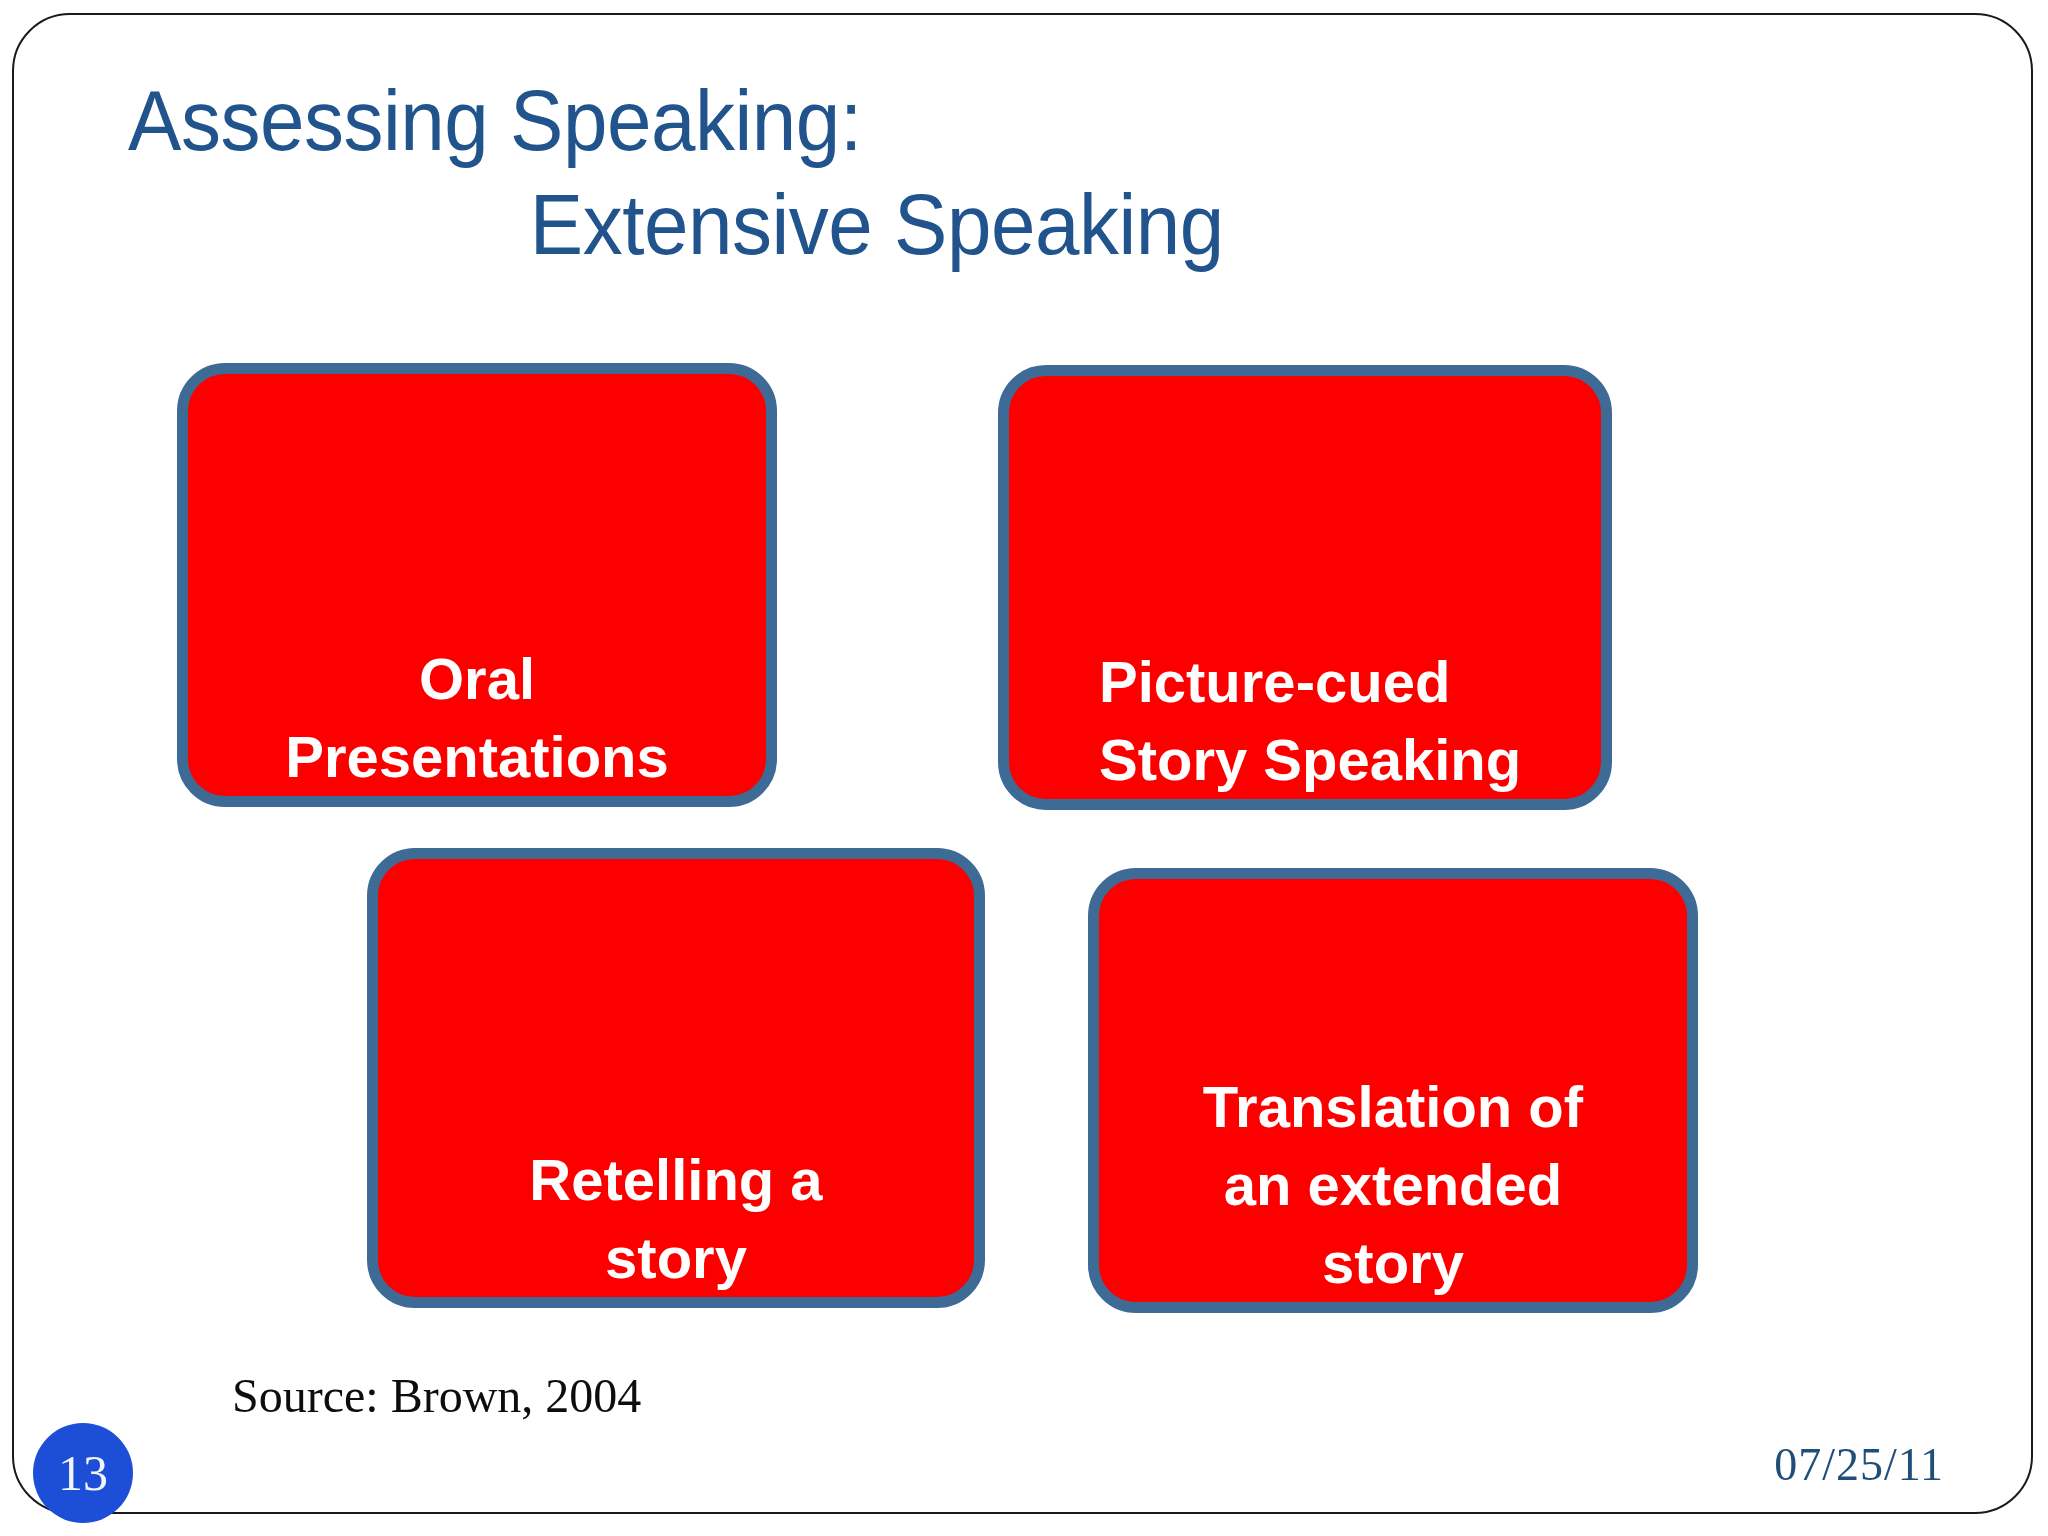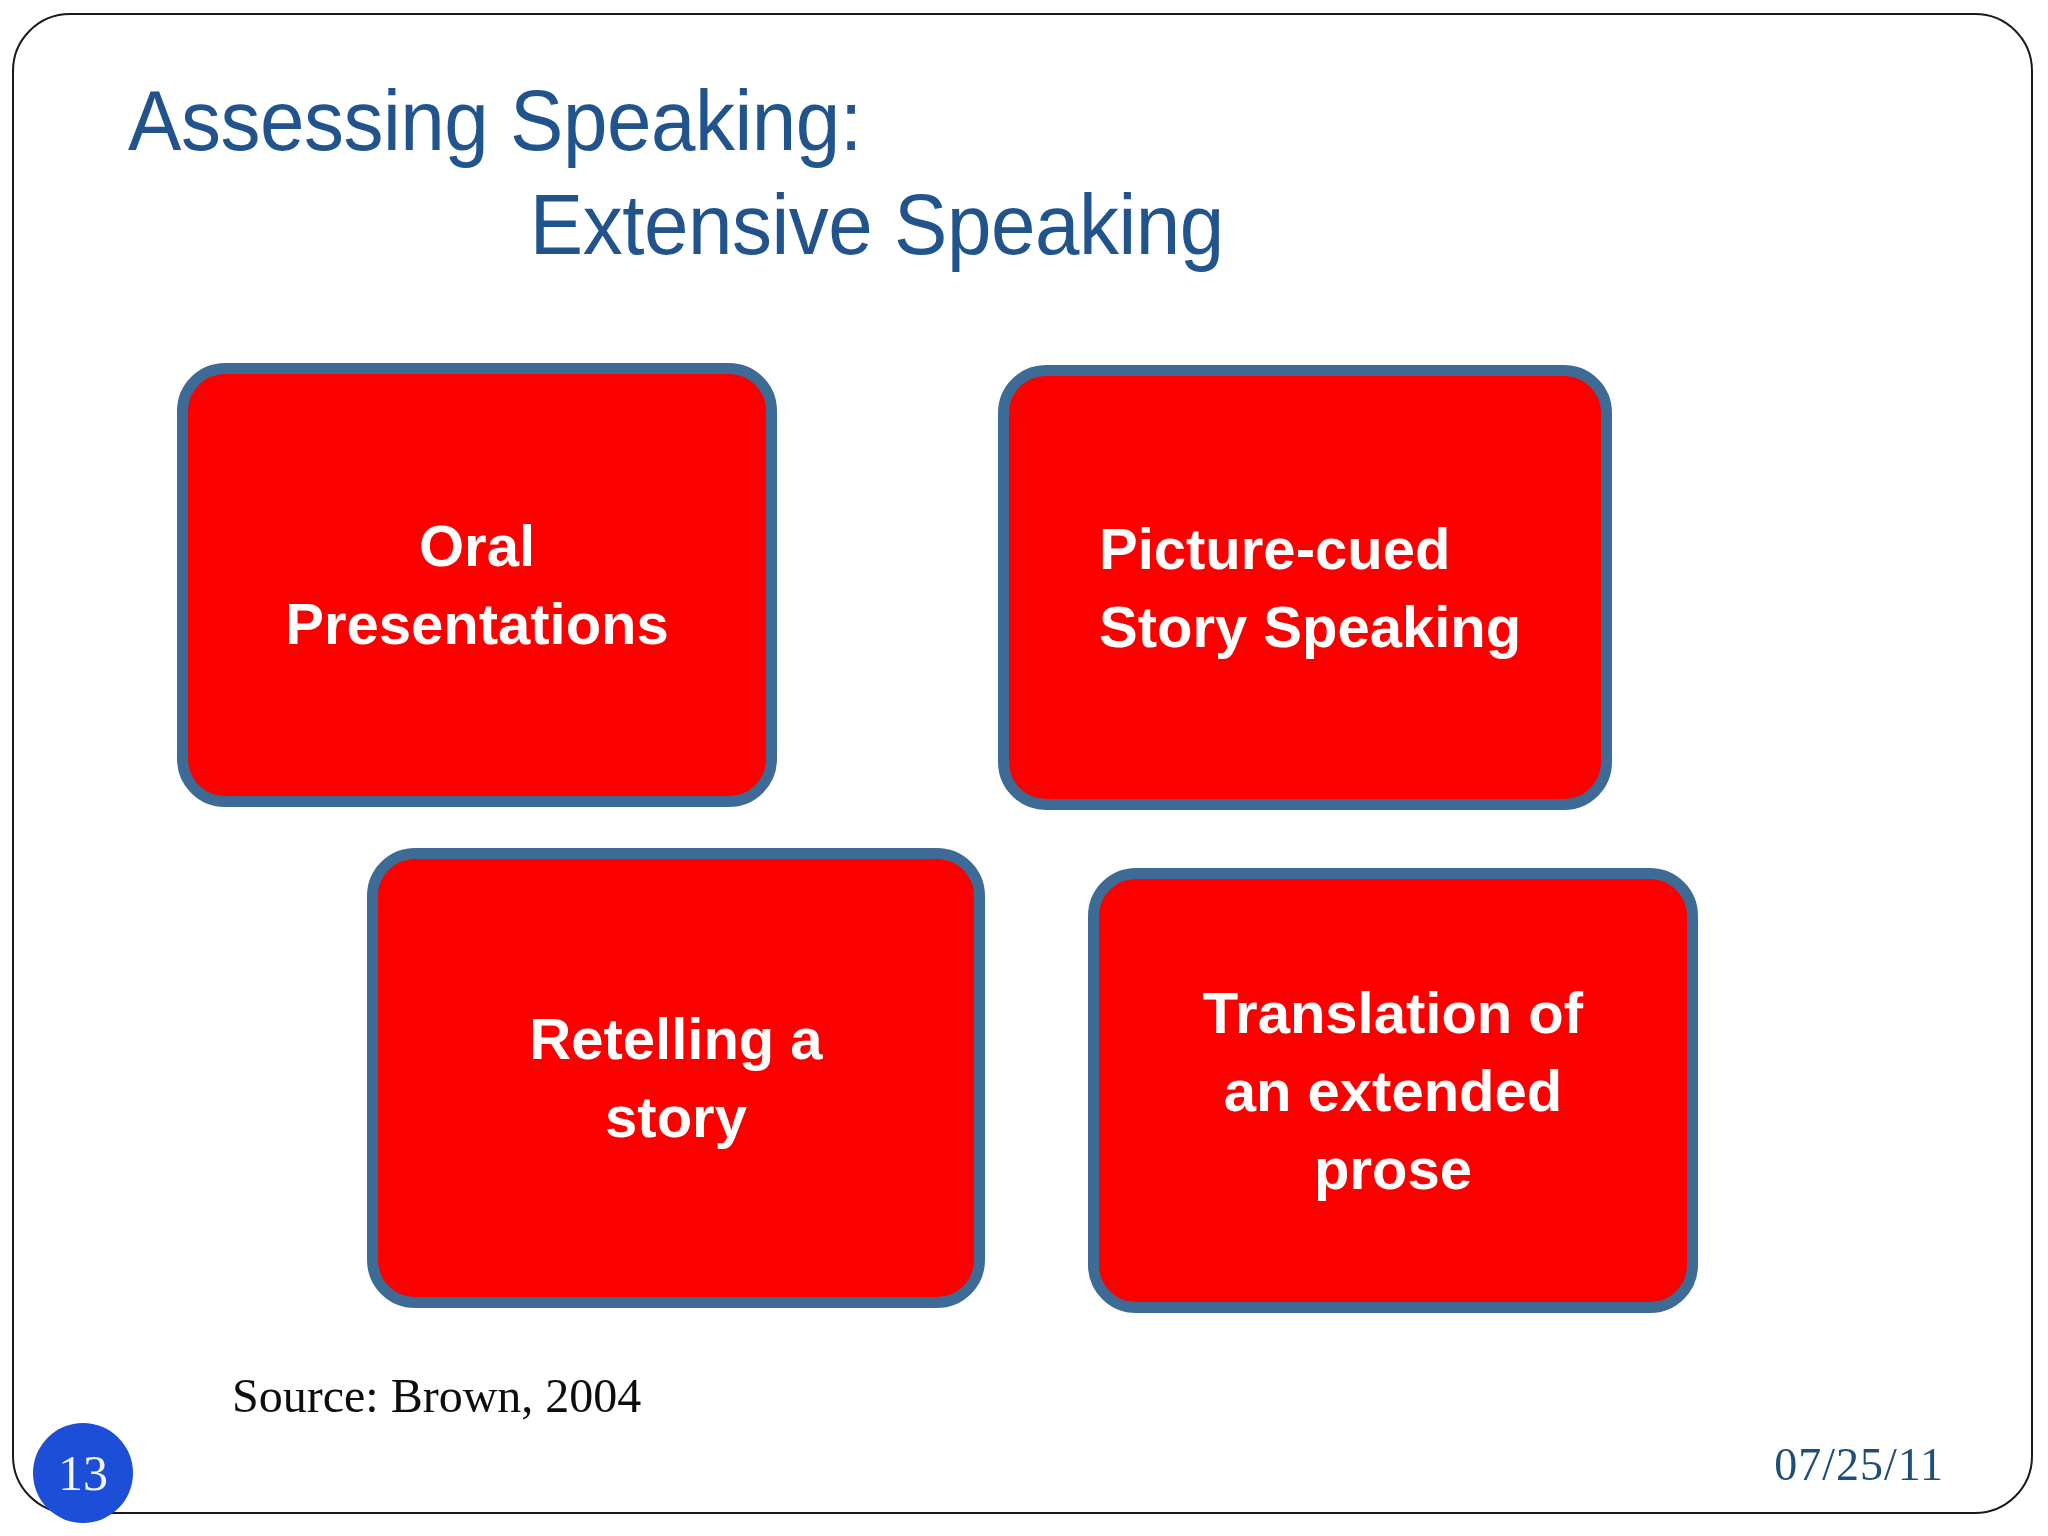--- a/index.html
+++ b/index.html
@@ -60,21 +60,21 @@
   }
 
   
   .redbox {
     position: absolute;
     background: #FC0000;
     border: 11px solid #3E6B96;
     border-radius: 48px;
     box-sizing: border-box;
     display: flex;
-    align-items: center;
+    align-items: flex-end;
     color: #FFFFFF;
     font-family: "Liberation Sans", sans-serif;
     font-weight: bold;
     font-size: 58px;
     line-height: 78px;
   }
   .redbox .boxtext {
     width: 100%;
     white-space: pre-line;
   }
@@ -179,21 +179,21 @@
   </div>
 
   <div class="redbox" id="box-retelling">
     <span class="boxtext">Retelling a
 story</span>
   </div>
 
   <div class="redbox" id="box-translation">
     <span class="boxtext">Translation of
 an extended
-prose</span>
+story</span>
   </div>
 
   <div id="source-note">Source:  Brown, 2004</div>
 
   <div id="page-number-badge">
     <span>13</span>
   </div>
 
   <div id="slide-date">07/25/11</div>
 

